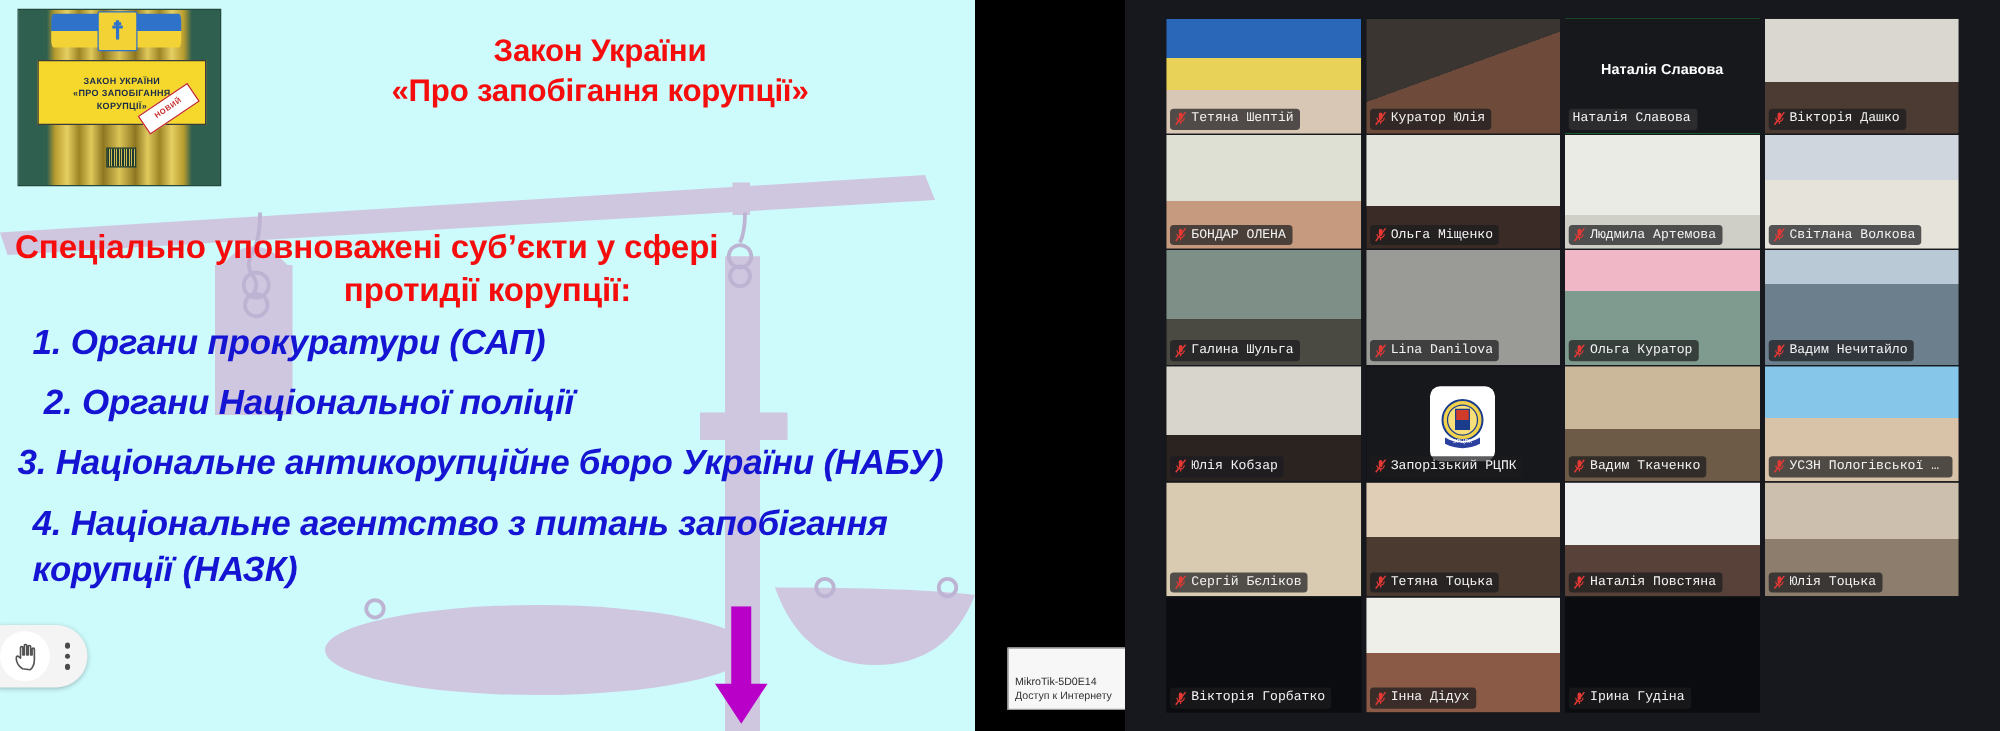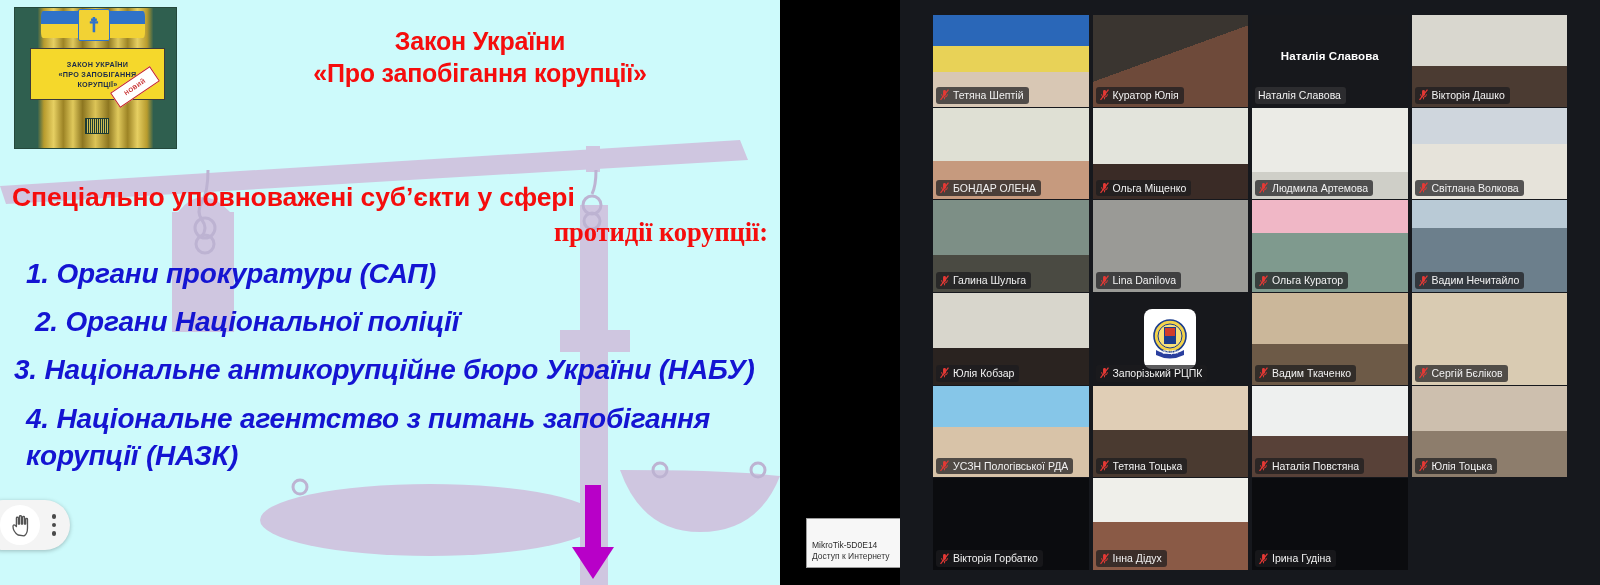--- a/index.html
+++ b/index.html
@@ -64,21 +64,21 @@
   .slide-article{
     position:absolute;left:170px;top:120px;width:580px;
     text-align:center;color:#f50d0d;font-weight:bold;
     font-size:22px;line-height:1.2;
   }
   .lead{
     position:absolute;left:12px;top:180px;width:756px;
     color:#f50d0d;font-weight:bold;font-size:26.5px;line-height:1.33;
     text-align:justify;letter-spacing:-.1px;
   }
-  .lead .l2{text-align:right;font-family:Liberation Serif, serif;}
+  .lead .l2{text-align:center;}
   .items{
     position:absolute;left:14px;top:255px;width:752px;
   }
   .item{
     color:#1414d2;font-weight:bold;font-style:italic;
     font-size:28px;line-height:1.33;margin:0 0 11px 0;
     letter-spacing:-.2px;
   }
   .item.it1{margin-left:12px;}
   .item.it2{margin-left:21px;}
@@ -128,21 +128,21 @@
   }
   .namebar{
     position:absolute;left:3px;bottom:3px;max-width:calc(100% - 8px);
     display:flex;align-items:center;gap:3px;
     background:rgba(28,28,30,.72);border-radius:3px;padding:1px 5px 1px 3px;
     box-sizing:border-box;
   }
   .tile.active .namebar{background:rgba(48,48,50,.85);}
   .namebar .nm{
     color:#f2f2f2;font-size:10.5px;white-space:nowrap;overflow:hidden;
-    text-overflow:ellipsis;line-height:1.4;
+    text-overflow:ellipsis;line-height:1.4;font-family:Liberation Mono, monospace;
   }
   .mic-muted{width:11px;height:12px;flex:0 0 auto;}
   .emblem{
     position:absolute;left:50%;top:50%;transform:translate(-50%,-50%);
     width:52px;height:60px;background:#fff;border-radius:8px;
     display:flex;align-items:center;justify-content:center;
   }
   .emblem .seal{
     width:40px;height:46px;
   }
@@ -413,41 +413,41 @@
             <svg class="mic-muted" viewBox="0 0 12 14">
   <path d="M6,1.2 a1.7,1.7 0 0 1 1.7,1.7 v3.4 a1.7,1.7 0 0 1 -3.4,0 v-3.4 A1.7,1.7 0 0 1 6,1.2 z" fill="#e53935"></path>
   <path d="M2.6,6.1 a3.4,3.4 0 0 0 6.8,0" stroke="#e53935" stroke-width="1.1" fill="none"></path>
   <line x1="6" y1="9.6" x2="6" y2="12" stroke="#e53935" stroke-width="1.1"></line>
   <line x1="1.4" y1="12.6" x2="10.6" y2="0.8" stroke="#e53935" stroke-width="1.4"></line>
 </svg>
             <span class="nm">Вадим Ткаченко</span>
           </div>
         </div>
         <div class="tile">
+          <div class="feed" style="background: linear-gradient(rgb(134, 198, 232) 0px, rgb(134, 198, 232) 45%, rgb(216, 195, 168) 45%, rgb(216, 195, 168) 100%);"></div>
+          <div class="namebar">
+            <svg class="mic-muted" viewBox="0 0 12 14">
+  <path d="M6,1.2 a1.7,1.7 0 0 1 1.7,1.7 v3.4 a1.7,1.7 0 0 1 -3.4,0 v-3.4 A1.7,1.7 0 0 1 6,1.2 z" fill="#e53935"></path>
+  <path d="M2.6,6.1 a3.4,3.4 0 0 0 6.8,0" stroke="#e53935" stroke-width="1.1" fill="none"></path>
+  <line x1="6" y1="9.6" x2="6" y2="12" stroke="#e53935" stroke-width="1.1"></line>
+  <line x1="1.4" y1="12.6" x2="10.6" y2="0.8" stroke="#e53935" stroke-width="1.4"></line>
+</svg>
+            <span class="nm">УСЗН Пологівської РДА</span>
+          </div>
+        </div>
+        <div class="tile">
           <div class="feed" style="background: linear-gradient(rgb(217, 203, 178) 0px, rgb(217, 203, 178) 100%);"></div>
           <div class="namebar">
             <svg class="mic-muted" viewBox="0 0 12 14">
   <path d="M6,1.2 a1.7,1.7 0 0 1 1.7,1.7 v3.4 a1.7,1.7 0 0 1 -3.4,0 v-3.4 A1.7,1.7 0 0 1 6,1.2 z" fill="#e53935"></path>
   <path d="M2.6,6.1 a3.4,3.4 0 0 0 6.8,0" stroke="#e53935" stroke-width="1.1" fill="none"></path>
   <line x1="6" y1="9.6" x2="6" y2="12" stroke="#e53935" stroke-width="1.1"></line>
   <line x1="1.4" y1="12.6" x2="10.6" y2="0.8" stroke="#e53935" stroke-width="1.4"></line>
 </svg>
             <span class="nm">Сергій Бєліков</span>
-          </div>
-        </div>
-        <div class="tile">
-          <div class="feed" style="background: linear-gradient(rgb(134, 198, 232) 0px, rgb(134, 198, 232) 45%, rgb(216, 195, 168) 45%, rgb(216, 195, 168) 100%);"></div>
-          <div class="namebar">
-            <svg class="mic-muted" viewBox="0 0 12 14">
-  <path d="M6,1.2 a1.7,1.7 0 0 1 1.7,1.7 v3.4 a1.7,1.7 0 0 1 -3.4,0 v-3.4 A1.7,1.7 0 0 1 6,1.2 z" fill="#e53935"></path>
-  <path d="M2.6,6.1 a3.4,3.4 0 0 0 6.8,0" stroke="#e53935" stroke-width="1.1" fill="none"></path>
-  <line x1="6" y1="9.6" x2="6" y2="12" stroke="#e53935" stroke-width="1.1"></line>
-  <line x1="1.4" y1="12.6" x2="10.6" y2="0.8" stroke="#e53935" stroke-width="1.4"></line>
-</svg>
-            <span class="nm">УСЗН Пологівської РДА</span>
           </div>
         </div>
         <div class="tile">
           <div class="feed" style="background: linear-gradient(rgb(224, 206, 182) 0px, rgb(224, 206, 182) 48%, rgb(74, 58, 48) 48%, rgb(74, 58, 48) 100%);"></div>
           <div class="namebar">
             <svg class="mic-muted" viewBox="0 0 12 14">
   <path d="M6,1.2 a1.7,1.7 0 0 1 1.7,1.7 v3.4 a1.7,1.7 0 0 1 -3.4,0 v-3.4 A1.7,1.7 0 0 1 6,1.2 z" fill="#e53935"></path>
   <path d="M2.6,6.1 a3.4,3.4 0 0 0 6.8,0" stroke="#e53935" stroke-width="1.1" fill="none"></path>
   <line x1="6" y1="9.6" x2="6" y2="12" stroke="#e53935" stroke-width="1.1"></line>
   <line x1="1.4" y1="12.6" x2="10.6" y2="0.8" stroke="#e53935" stroke-width="1.4"></line>

